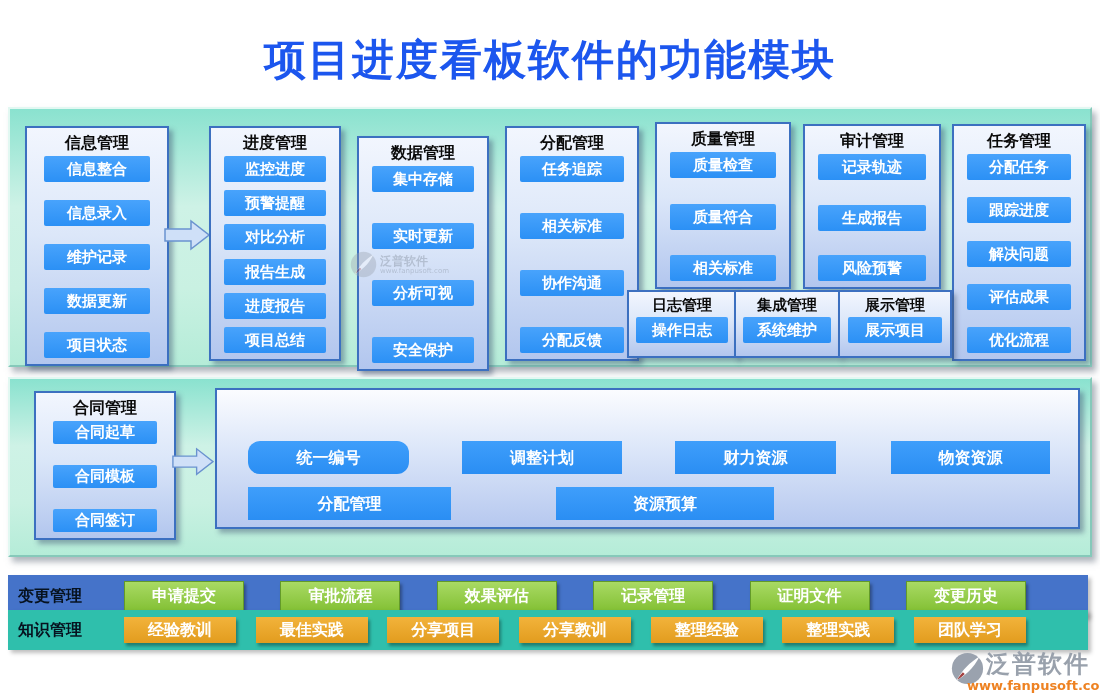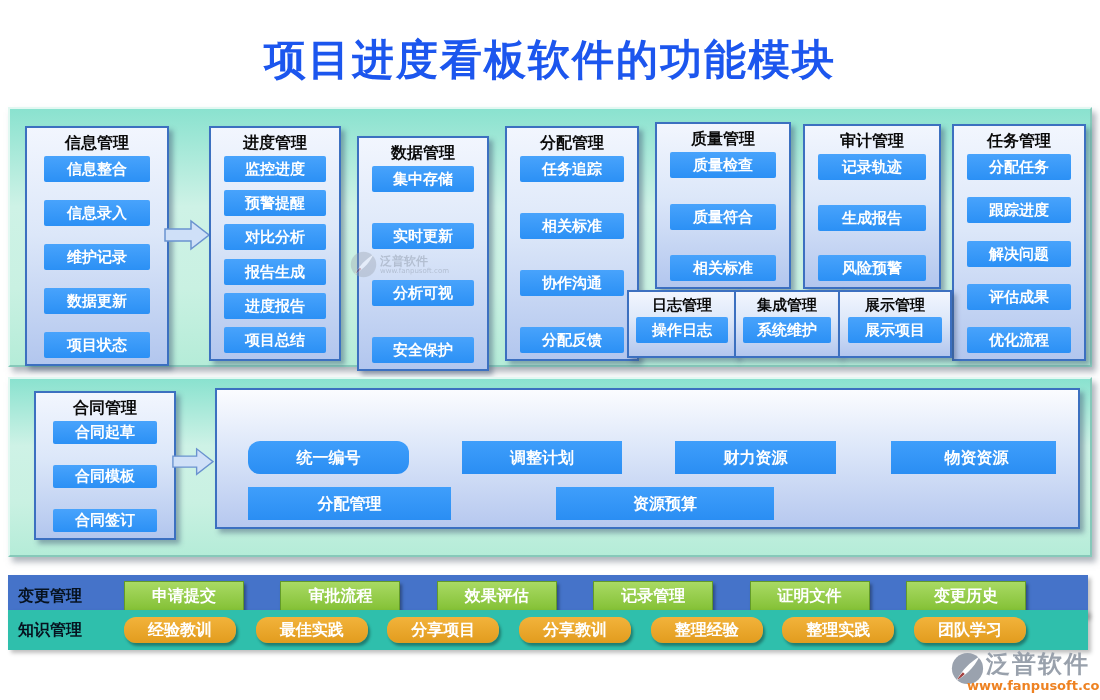--- a/index.html
+++ b/index.html
@@ -56,40 +56,40 @@
           border:2px solid #3c70c0;box-shadow:4px 4px 5px rgba(60,80,110,.45);}
   .res-title{position:absolute;left:0;top:6px;width:100%;text-align:center;
              font-size:16px;font-weight:700;color:#0a0a0a;}
   .res-row{position:absolute;left:0;top:0;width:100%;height:100%;}
   .resbtn{position:absolute;height:33px;line-height:33px;text-align:center;
           background:linear-gradient(180deg,#3f9efb 0%,#2a8ef3 100%);
           color:#fff;font-size:16px;font-weight:700;}
   .res-row1 .resbtn:nth-child(1){left:31px;top:51px;width:161px;border-radius:12px;}
   .res-row1 .resbtn:nth-child(2){left:245px;top:51px;width:160px;}
   .res-row1 .resbtn:nth-child(3){left:458px;top:51px;width:161px;}
-  .res-row1 .resbtn:nth-child(4){left:674px;top:51px;width:159px;padding-left:6px;}
+  .res-row1 .resbtn:nth-child(4){left:674px;top:51px;width:159px;}
   .res-row2 .resbtn:nth-child(1){left:31px;top:97px;width:203px;}
   .res-row2 .resbtn:nth-child(2){left:339px;top:97px;width:218px;}
   .res-row2 .resbtn:nth-child(3){left:659px;top:97px;width:174px;}
 
   
   .hrow{position:absolute;left:8px;width:1080px;display:flex;align-items:center;
         box-shadow:3px 3px 4px rgba(0,0,0,.25);}
   #row-change{top:575px;height:42px;background:#4573c9;}
   #row-knowledge{top:610px;height:40px;background:#2fbfac;}
   .rlabel{flex:0 0 96px;margin-left:10px;font-size:16px;font-weight:700;color:#06121f;}
   .rbtns{flex:1 1 auto;display:flex;justify-content:space-between;margin:0 62px 0 10px;}
   .gbtn{width:118px;height:28px;line-height:28px;text-align:center;color:#fff;
         font-size:16px;font-weight:700;
         background:linear-gradient(180deg,#a9da64 0%,#84c136 100%);
         border:1px solid #639a29;box-shadow:2px 3px 3px rgba(0,0,0,.35);}
   .obtn{width:112px;height:26px;line-height:26px;text-align:center;color:#fff;
         font-size:16px;font-weight:700;
         background:linear-gradient(180deg,#f2b33b 0%,#e29c1e 100%);
-        box-shadow:2px 3px 3px rgba(0,0,0,.35);border-radius:12px;}
+        box-shadow:2px 3px 3px rgba(0,0,0,.35);}
 
   
   .brand-icon{position:absolute;left:951px;top:652px;width:33px;height:33px;}
   .brand-name{position:absolute;left:986px;top:648px;font-size:24px;font-weight:700;
               color:#99a1ac;letter-spacing:2px;}
   .brand-url{position:absolute;left:967px;top:678px;font-size:13px;font-weight:600;color:#ee8222;}
   .watermark{position:absolute;left:350px;top:251px;display:flex;align-items:center;
              opacity:.38;z-index:5;pointer-events:none;}
   .watermark svg{width:27px;height:27px;}
   .wm-text{margin-left:3px;color:#7d8795;}

